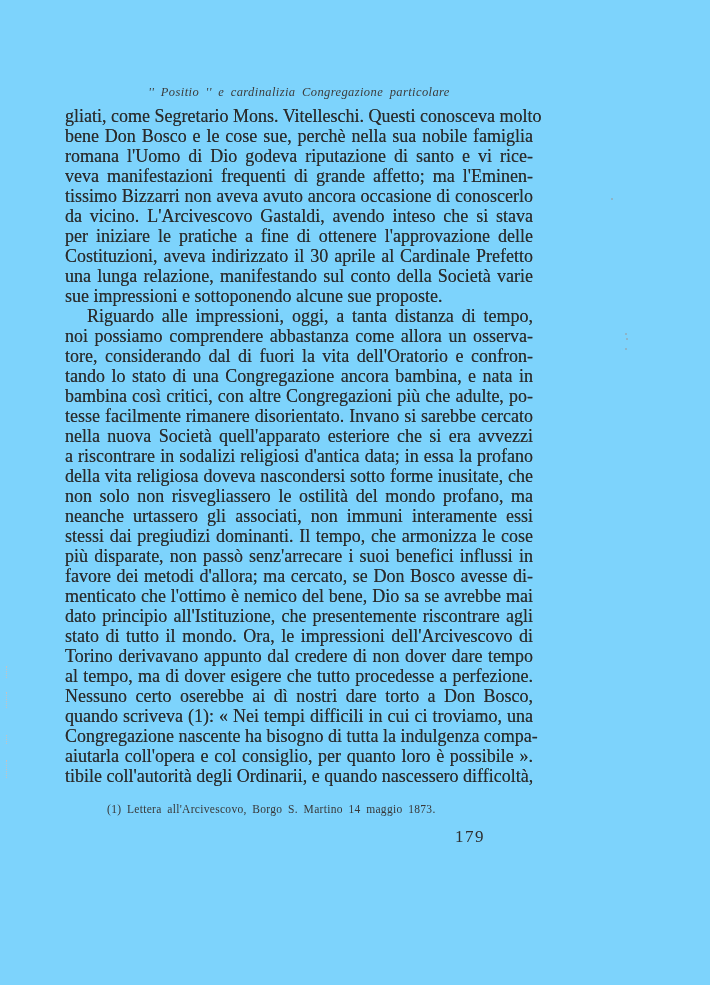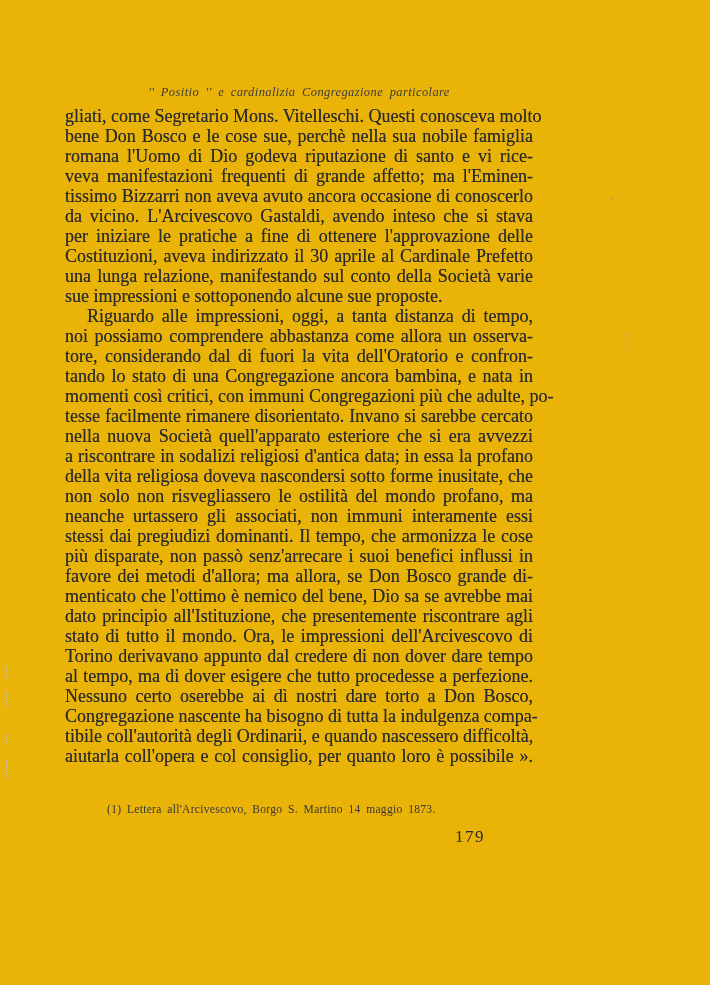--- a/index.html
+++ b/index.html
@@ -1,20 +1,20 @@
 <!DOCTYPE html>
 <html><head>
 <meta charset="utf-8">
 <style>
   html, body { margin: 0; padding: 0; background: #ffffff; }
   .page {
     position: relative;
     width: 710px;
     height: 985px;
-    background: #eab308;
+    background: #7dd3fc;
     font-family: "Liberation Serif", "DejaVu Serif", serif;
     color: #2b2b2b;
     overflow: hidden;
   }
   .running-head {
     position: absolute;
     top: 85px;
     left: 65px;
     width: 468px;
     text-align: center;
@@ -97,39 +97,40 @@
     <div class="line">tissimo Bizzarri non aveva avuto ancora occasione di conoscerlo</div>
     <div class="line">da vicino. L'Arcivescovo Gastaldi, avendo inteso che si stava</div>
     <div class="line">per iniziare le pratiche a fine di ottenere l'approvazione delle</div>
     <div class="line">Costituzioni, aveva indirizzato il 30 aprile al Cardinale Prefetto</div>
     <div class="line">una lunga relazione, manifestando sul conto della Società varie</div>
     <div class="line para-end">sue impressioni e sottoponendo alcune sue proposte.</div>
     <div class="line indent">Riguardo alle impressioni, oggi, a tanta distanza di tempo,</div>
     <div class="line">noi possiamo comprendere abbastanza come allora un osserva-</div>
     <div class="line">tore, considerando dal di fuori la vita dell'Oratorio e confron-</div>
     <div class="line">tando lo stato di una Congregazione ancora bambina, e nata in</div>
-    <div class="line">momenti così critici, con immuni Congregazioni più che adulte, po-</div>
+    <div class="line">bambina così critici, con altre Congregazioni più che adulte, po-</div>
     <div class="line">tesse facilmente rimanere disorientato. Invano si sarebbe cercato</div>
     <div class="line">nella nuova Società quell'apparato esteriore che si era avvezzi</div>
     <div class="line">a riscontrare in sodalizi religiosi d'antica data; in essa la profano</div>
     <div class="line">della vita religiosa doveva nascondersi sotto forme inusitate, che</div>
     <div class="line">non solo non risvegliassero le ostilità del mondo profano, ma</div>
     <div class="line">neanche urtassero gli associati, non immuni interamente essi</div>
     <div class="line">stessi dai pregiudizi dominanti. Il tempo, che armonizza le cose</div>
     <div class="line">più disparate, non passò senz'arrecare i suoi benefici influssi in</div>
-    <div class="line">favore dei metodi d'allora; ma allora, se Don Bosco grande di-</div>
+    <div class="line">favore dei metodi d'allora; ma cercato, se Don Bosco avesse di-</div>
     <div class="line">menticato che l'ottimo è nemico del bene, Dio sa se avrebbe mai</div>
     <div class="line">dato principio all'Istituzione, che presentemente riscontrare agli</div>
     <div class="line">stato di tutto il mondo. Ora, le impressioni dell'Arcivescovo di</div>
     <div class="line">Torino derivavano appunto dal credere di non dover dare tempo</div>
     <div class="line">al tempo, ma di dover esigere che tutto procedesse a perfezione.</div>
     <div class="line">Nessuno certo oserebbe ai dì nostri dare torto a Don Bosco,</div>
+    <div class="line">quando scriveva (1): « Nei tempi difficili in cui ci troviamo, una</div>
     <div class="line">Congregazione nascente ha bisogno di tutta la indulgenza compa-</div>
+    <div class="line">aiutarla coll'opera e col consiglio, per quanto loro è possibile ».</div>
     <div class="line">tibile coll'autorità degli Ordinarii, e quando nascessero difficoltà,</div>
-    <div class="line">aiutarla coll'opera e col consiglio, per quanto loro è possibile ».</div>
   </div>
 
   <div class="footnote">(1) Lettera all'Arcivescovo, Borgo S. Martino 14 maggio 1873.</div>
 
   <div class="page-number">179</div>
 
   <div class="speck" style="left:611px; top:198px;"></div>
   <div class="speck" style="left:625px; top:333px;"></div>
   <div class="speck" style="left:626px; top:338px;"></div>
   <div class="speck" style="left:625px; top:348px;"></div>

